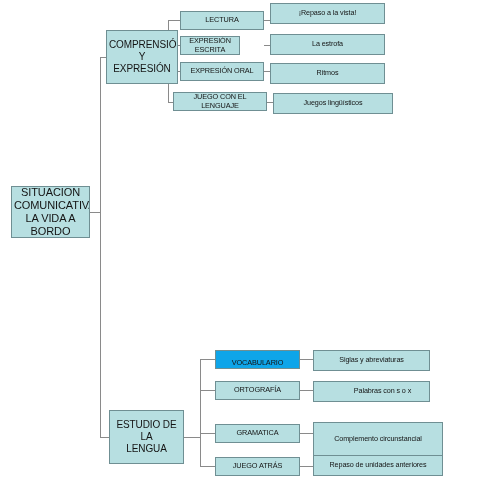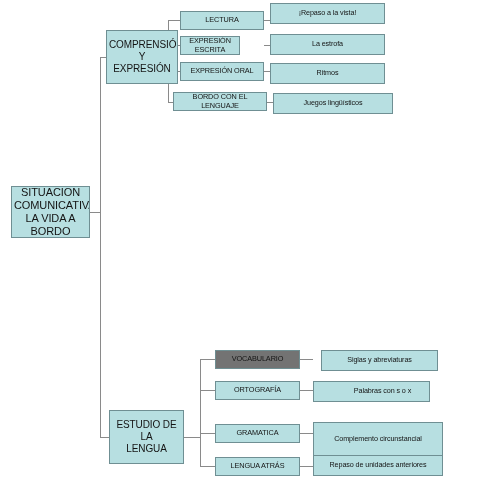--- a/index.html
+++ b/index.html
@@ -120,52 +120,52 @@
   </div>
 
   <div class="node lvl-two" style="left: 180px; top: 62px; width: 84px; height: 19px; background: rgb(183, 223, 225); border-color: rgb(111, 143, 147); color: rgb(20, 20, 20);">
     <span>EXPRESIÓN ORAL</span>
   </div>
   <div class="node lvl-three" style="left: 270px; top: 63px; width: 115px; height: 21px; background: rgb(183, 223, 225); border-color: rgb(111, 143, 147); color: rgb(20, 20, 20);">
     <span>Ritmos</span>
   </div>
 
   <div class="node lvl-two" style="left: 173px; top: 92px; width: 94px; height: 19px; background: rgb(183, 223, 225); border-color: rgb(111, 143, 147); color: rgb(20, 20, 20);">
-    <span>BORDO CON EL LENGUAJE</span>
+    <span>JUEGO CON EL LENGUAJE</span>
   </div>
   <div class="node lvl-three" style="left: 273px; top: 93px; width: 120px; height: 21px; background: rgb(183, 223, 225); border-color: rgb(111, 143, 147); color: rgb(20, 20, 20);">
     <span>Juegos lingüísticos</span>
   </div>
 
   <div class="node lvl-one" style="left: 109px; top: 410px; width: 75px; height: 54px; background: rgb(183, 223, 225); border-color: rgb(111, 143, 147); color: rgb(20, 20, 20);">
     <span>ESTUDIO DE LA
 LENGUA</span>
   </div>
 
-  <div class="node lvl-two" style="left: 215px; top: 350px; width: 85px; height: 19px; background: #737373; border-color: rgb(111, 143, 147); color: rgb(20, 20, 20);">
+  <div class="node lvl-two" style="left: 215px; top: 350px; width: 85px; height: 19px; background: #0ea5e9; border-color: rgb(111, 143, 147); color: rgb(20, 20, 20); align-items: flex-end;">
     <span>VOCABULARIO</span>
   </div>
-  <div class="node lvl-three" style="left: 313px; top: 350px; width: 117px; height: 21px; background: rgb(183, 223, 225); border-color: rgb(111, 143, 147); color: rgb(20, 20, 20); margin-left: 8px;">
+  <div class="node lvl-three" style="left: 313px; top: 350px; width: 117px; height: 21px; background: rgb(183, 223, 225); border-color: rgb(111, 143, 147); color: rgb(20, 20, 20);">
     <span>Siglas y abreviaturas</span>
   </div>
 
   <div class="node lvl-two" style="left: 215px; top: 381px; width: 85px; height: 19px; background: rgb(183, 223, 225); border-color: rgb(111, 143, 147); color: rgb(20, 20, 20);">
     <span>ORTOGRAFÍA</span>
   </div>
   <div class="node lvl-three" style="left: 313px; top: 381px; width: 117px; height: 21px; background: rgb(183, 223, 225); border-color: rgb(111, 143, 147); color: rgb(20, 20, 20); padding-left: 22px;">
     <span>Palabras con s o x</span>
   </div>
 
   <div class="node lvl-two" style="left: 215px; top: 424px; width: 85px; height: 19px; background: rgb(183, 223, 225); border-color: rgb(111, 143, 147); color: rgb(20, 20, 20);">
     <span>GRAMATICA</span>
   </div>
   <div class="node lvl-three" style="left: 313px; top: 422px; width: 130px; height: 34px; background: rgb(183, 223, 225); border-color: rgb(111, 143, 147); color: rgb(20, 20, 20);">
     <span>Complemento circunstancial</span>
   </div>
 
   <div class="node lvl-two" style="left: 215px; top: 457px; width: 85px; height: 19px; background: rgb(183, 223, 225); border-color: rgb(111, 143, 147); color: rgb(20, 20, 20);">
-    <span>LENGUA ATRÁS</span>
+    <span>JUEGO ATRÁS</span>
   </div>
   <div class="node lvl-three" style="left: 313px; top: 455px; width: 130px; height: 21px; background: rgb(183, 223, 225); border-color: rgb(111, 143, 147); color: rgb(20, 20, 20);">
     <span>Repaso de unidades anteriores</span>
   </div>
 
 </div>
 
 </body></html>

